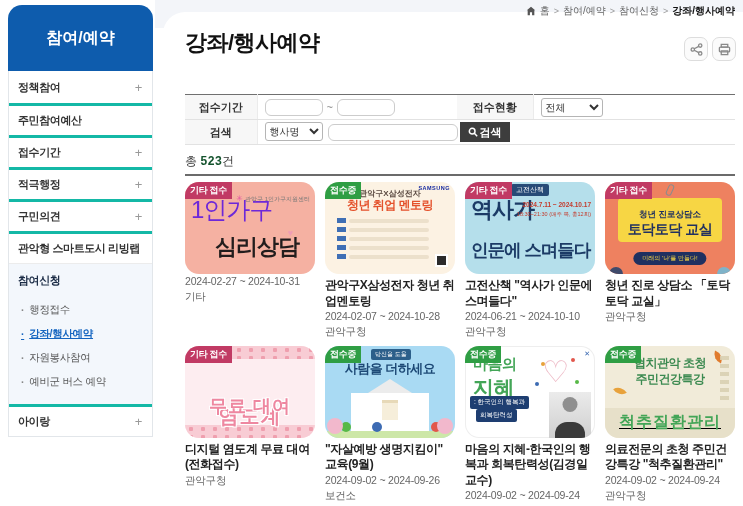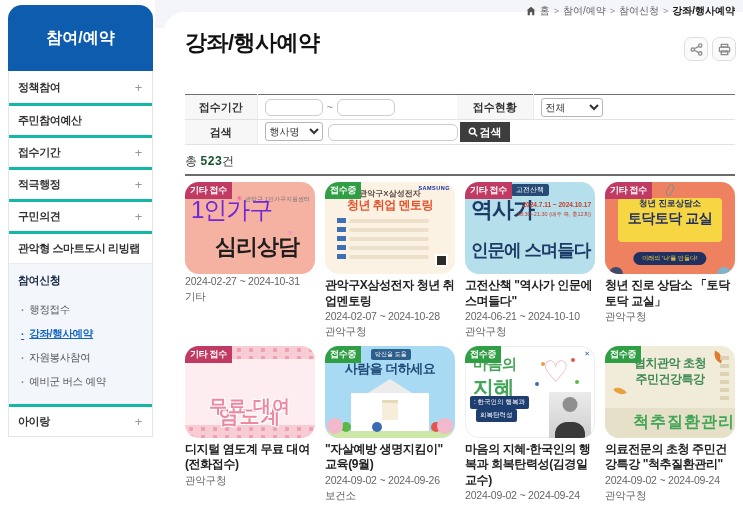--- a/index.html
+++ b/index.html
@@ -89,21 +89,21 @@
   .p3-tag { position:absolute; top:2px; left:46px; background:#274b77; color:#fff; font-size:7px; padding:1px 5px; border-radius:2px; }
   .p3-l1 { position:absolute; left:6px; top:13px; font-size:22px; font-weight:800; color:#1c3b66; letter-spacing:-1px; }
   .p3-d { position:absolute; right:4px; top:18px; text-align:right; color:#c43c2d; line-height:1.5; }
   .p3-d .d1 { font-size:6.5px; font-weight:bold; display:block; }
   .p3-d .d2 { font-size:5.5px; display:block; }
   .p3-l2 { position:absolute; left:6px; top:56px; font-size:17.5px; font-weight:800; color:#1c3b66; letter-spacing:-1px; }
 
   
   .p4 { background:#ee8160; }
   .p4-clip { position:absolute; top:2px; left:62px; width:6px; height:12px; border:1.5px solid #8c8c8c; border-radius:3px; transform:rotate(24deg); }
-  .p4-panel { position:absolute; left:13px; right:13px; top:16px; height:44px; background:#f7d644; border-radius:4px; text-align:center; padding-top:0; }
+  .p4-panel { position:absolute; left:13px; right:13px; top:16px; height:44px; background:#f7d644; border-radius:4px; text-align:center; padding-top:11px; }
   .p4-t1 { font-size:8.5px; font-weight:bold; color:#203060; }
   .p4-t2 { font-size:14px; font-weight:800; color:#203060; letter-spacing:-0.5px; }
   .p4-pill { position:absolute; bottom:9px; left:50%; transform:translateX(-50%); background:#203060; color:#f7d644; font-size:6px; padding:2px 9px; border-radius:8px; white-space:nowrap; }
   .p4-ppl1,.p4-ppl2 { position:absolute; bottom:-3px; width:14px; height:10px; border-radius:7px 7px 0 0; background:#3f4a6b; }
   .p4-ppl1 { left:4px; } .p4-ppl2 { right:4px; background:#7fb3c9; }
 
   
   .p5 { background:#fdedf0; }
   .p5-strip { position:absolute; left:0; right:0; height:13px; background:#f8ccd4;
     background-image:radial-gradient(circle 2px, #ef9fae 2px, transparent 2.5px); background-size:12px 8px; }
@@ -136,21 +136,21 @@
   .p7-dot { position:absolute; width:4px; height:4px; border-radius:50%; }
   .p7-photo { position:absolute; right:4px; bottom:0; width:42px; height:46px; background:linear-gradient(#ebebeb,#cfcfcf); }
   .p7-photo::before { content:""; position:absolute; top:5px; left:50%; transform:translateX(-50%); width:15px; height:15px; border-radius:50%; background:#8f8f8f; }
   .p7-photo::after { content:""; position:absolute; bottom:0; left:50%; transform:translateX(-50%); width:30px; height:16px; border-radius:12px 12px 0 0; background:#3a3a3a; }
   .p7-logo { position:absolute; right:5px; top:4px; font-size:7px; color:#3d6bb3; font-weight:bold; }
 
   
   .p8 { background:#f1ebd9; }
   .p8-l1 { position:absolute; top:9px; left:0; right:0; text-align:center; font-size:12px; font-weight:800; color:#3c8a51; letter-spacing:-0.5px; }
   .p8-l2 { position:absolute; top:25px; left:0; right:0; text-align:center; font-size:12px; font-weight:800; color:#3c8a51; letter-spacing:-0.5px; }
-  .p8-band { position:absolute; bottom:0; left:0; right:0; height:30px; background:#e7e0c9; display:flex; align-items:center; justify-content:flex-end; }
+  .p8-band { position:absolute; bottom:0; left:0; right:0; height:30px; background:#e7e0c9; display:flex; align-items:center; justify-content:center;text-decoration:underline; }
   .p8-band span { font-size:16px; font-weight:800; color:#43a557; letter-spacing:1px; }
   .p8-leaf { position:absolute; width:10px; height:10px; background:#e07b2e; border-radius:0 100% 0 100%; }
   .p8-leaf.a { right:12px; top:6px; transform:rotate(20deg); }
   .p8-leaf.b { left:10px; top:40px; transform:rotate(-30deg); background:#e8a23c; }
   .p8-spine { position:absolute; right:6px; top:10px; width:9px; height:48px; background:repeating-linear-gradient(#d9d0b2 0 4px, transparent 4px 8px); opacity:0.9; }
 </style>
 </head>
 <body>
 
 <div class="screen">

